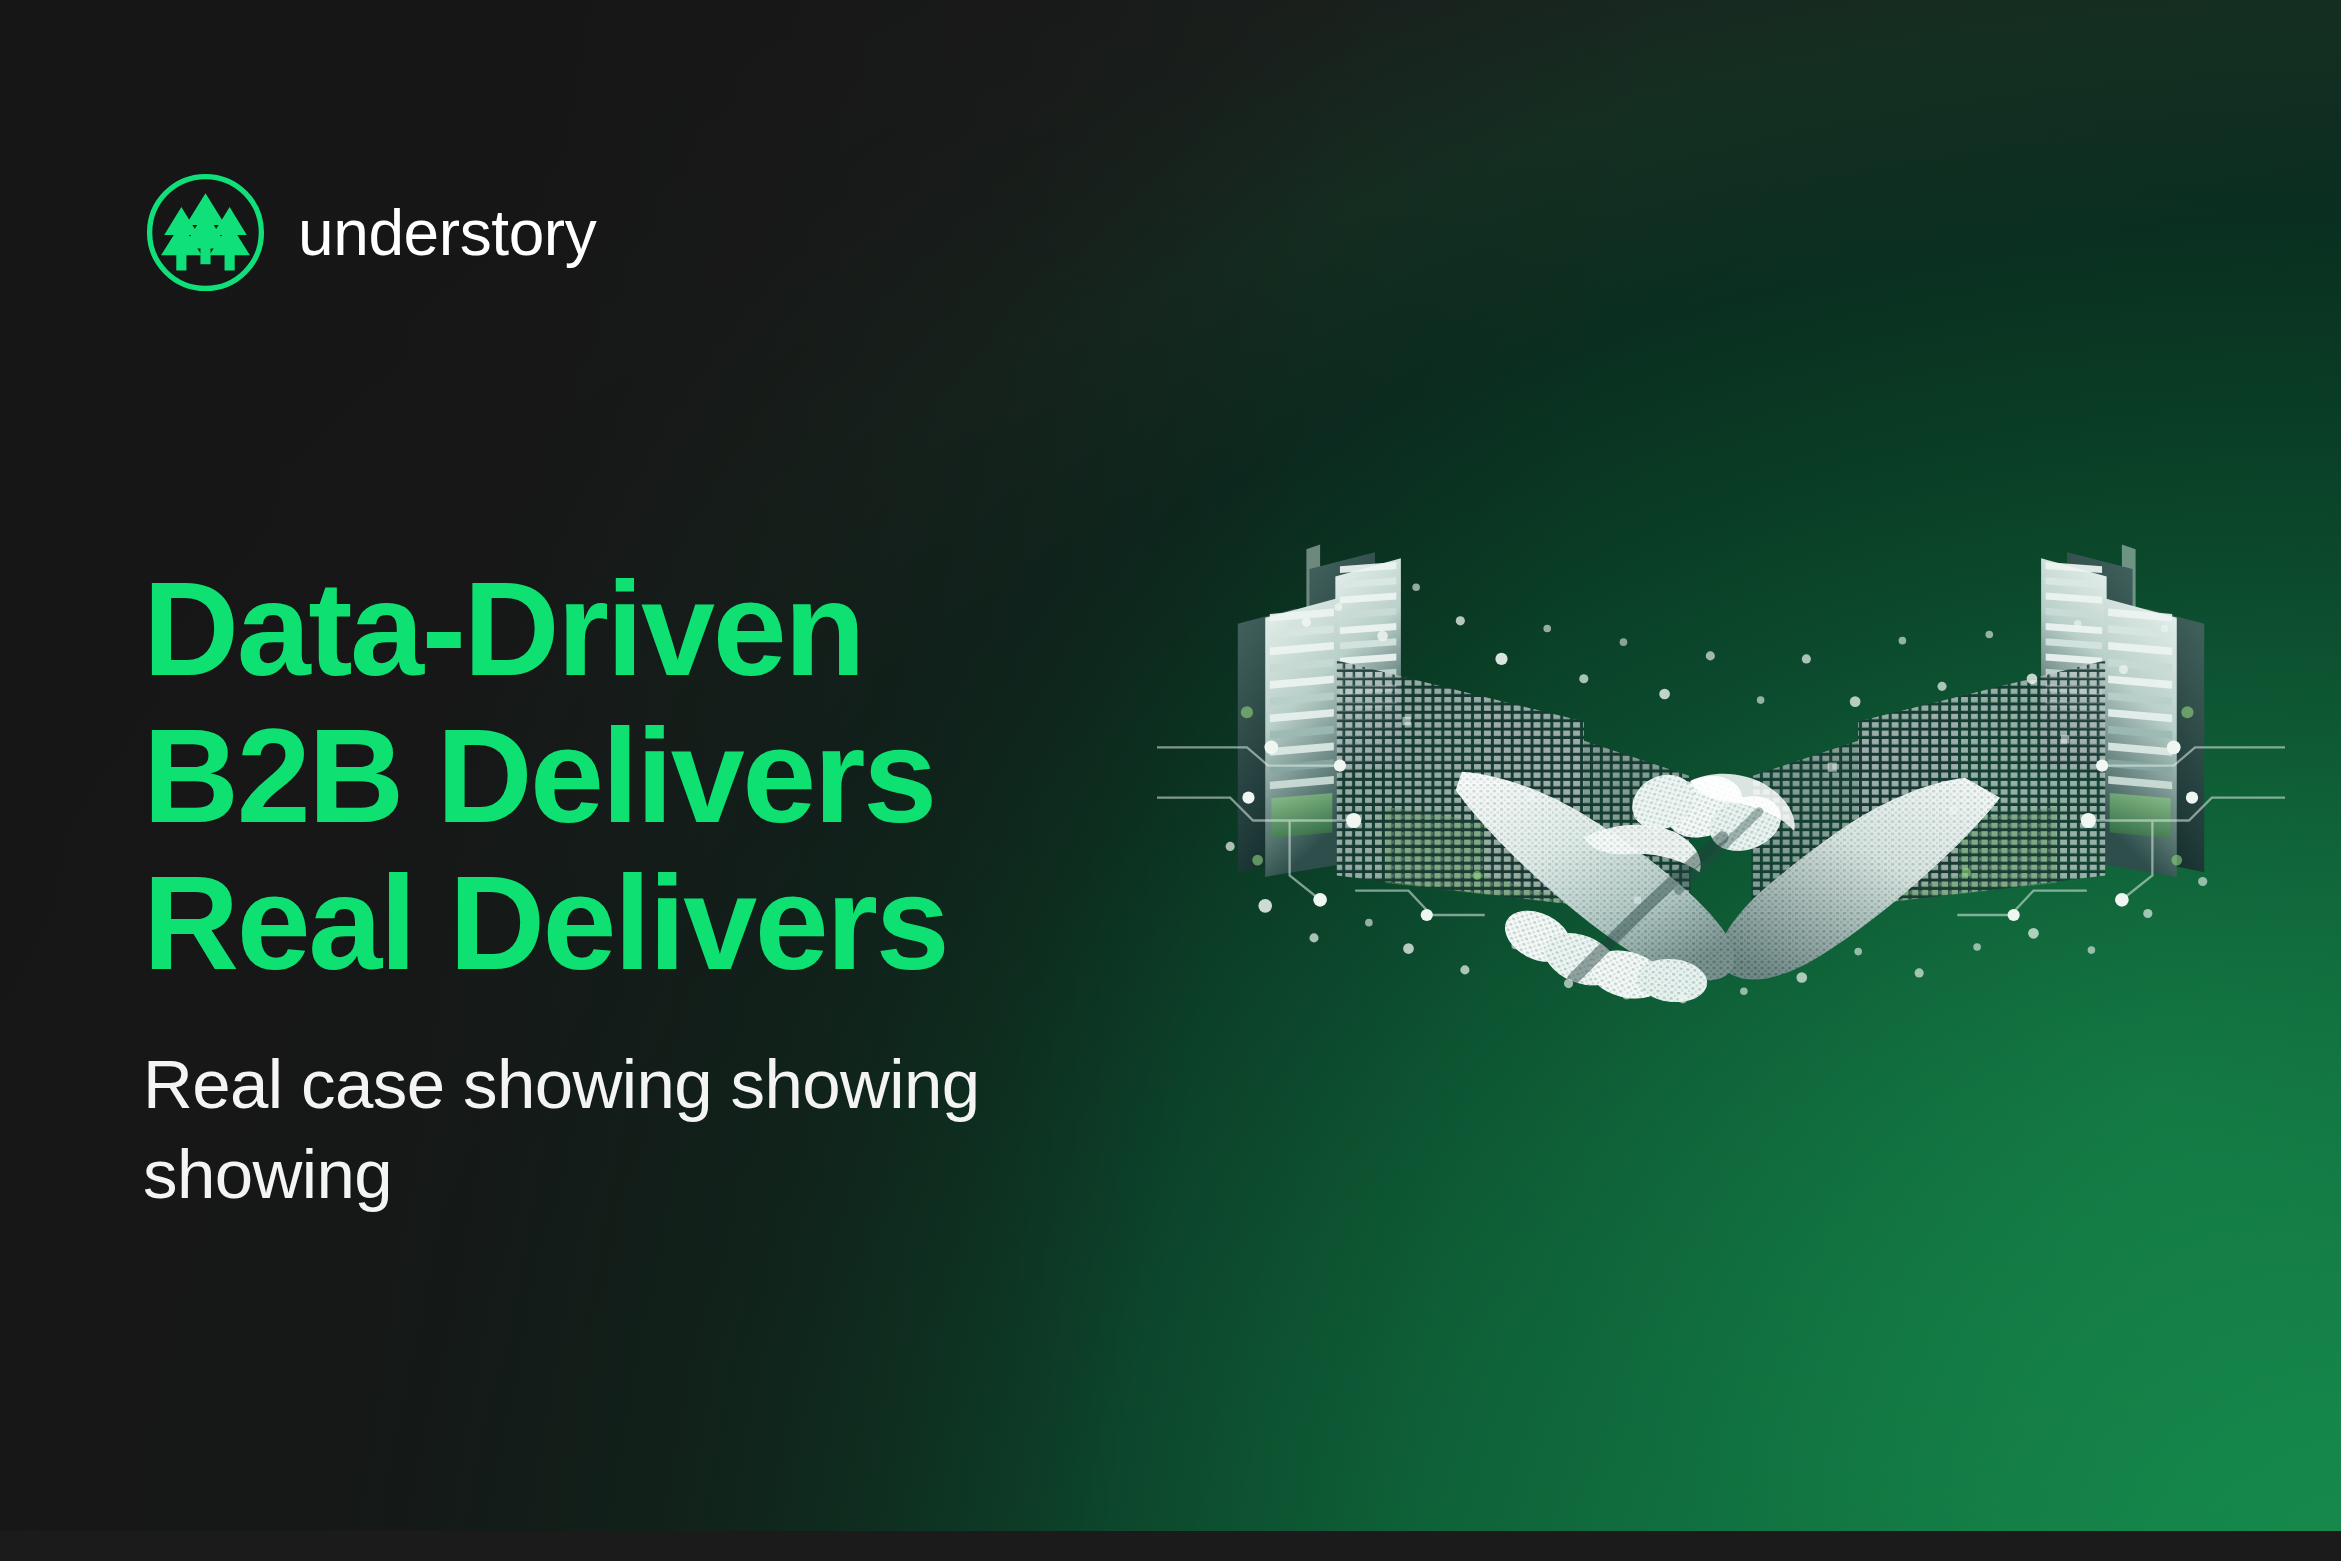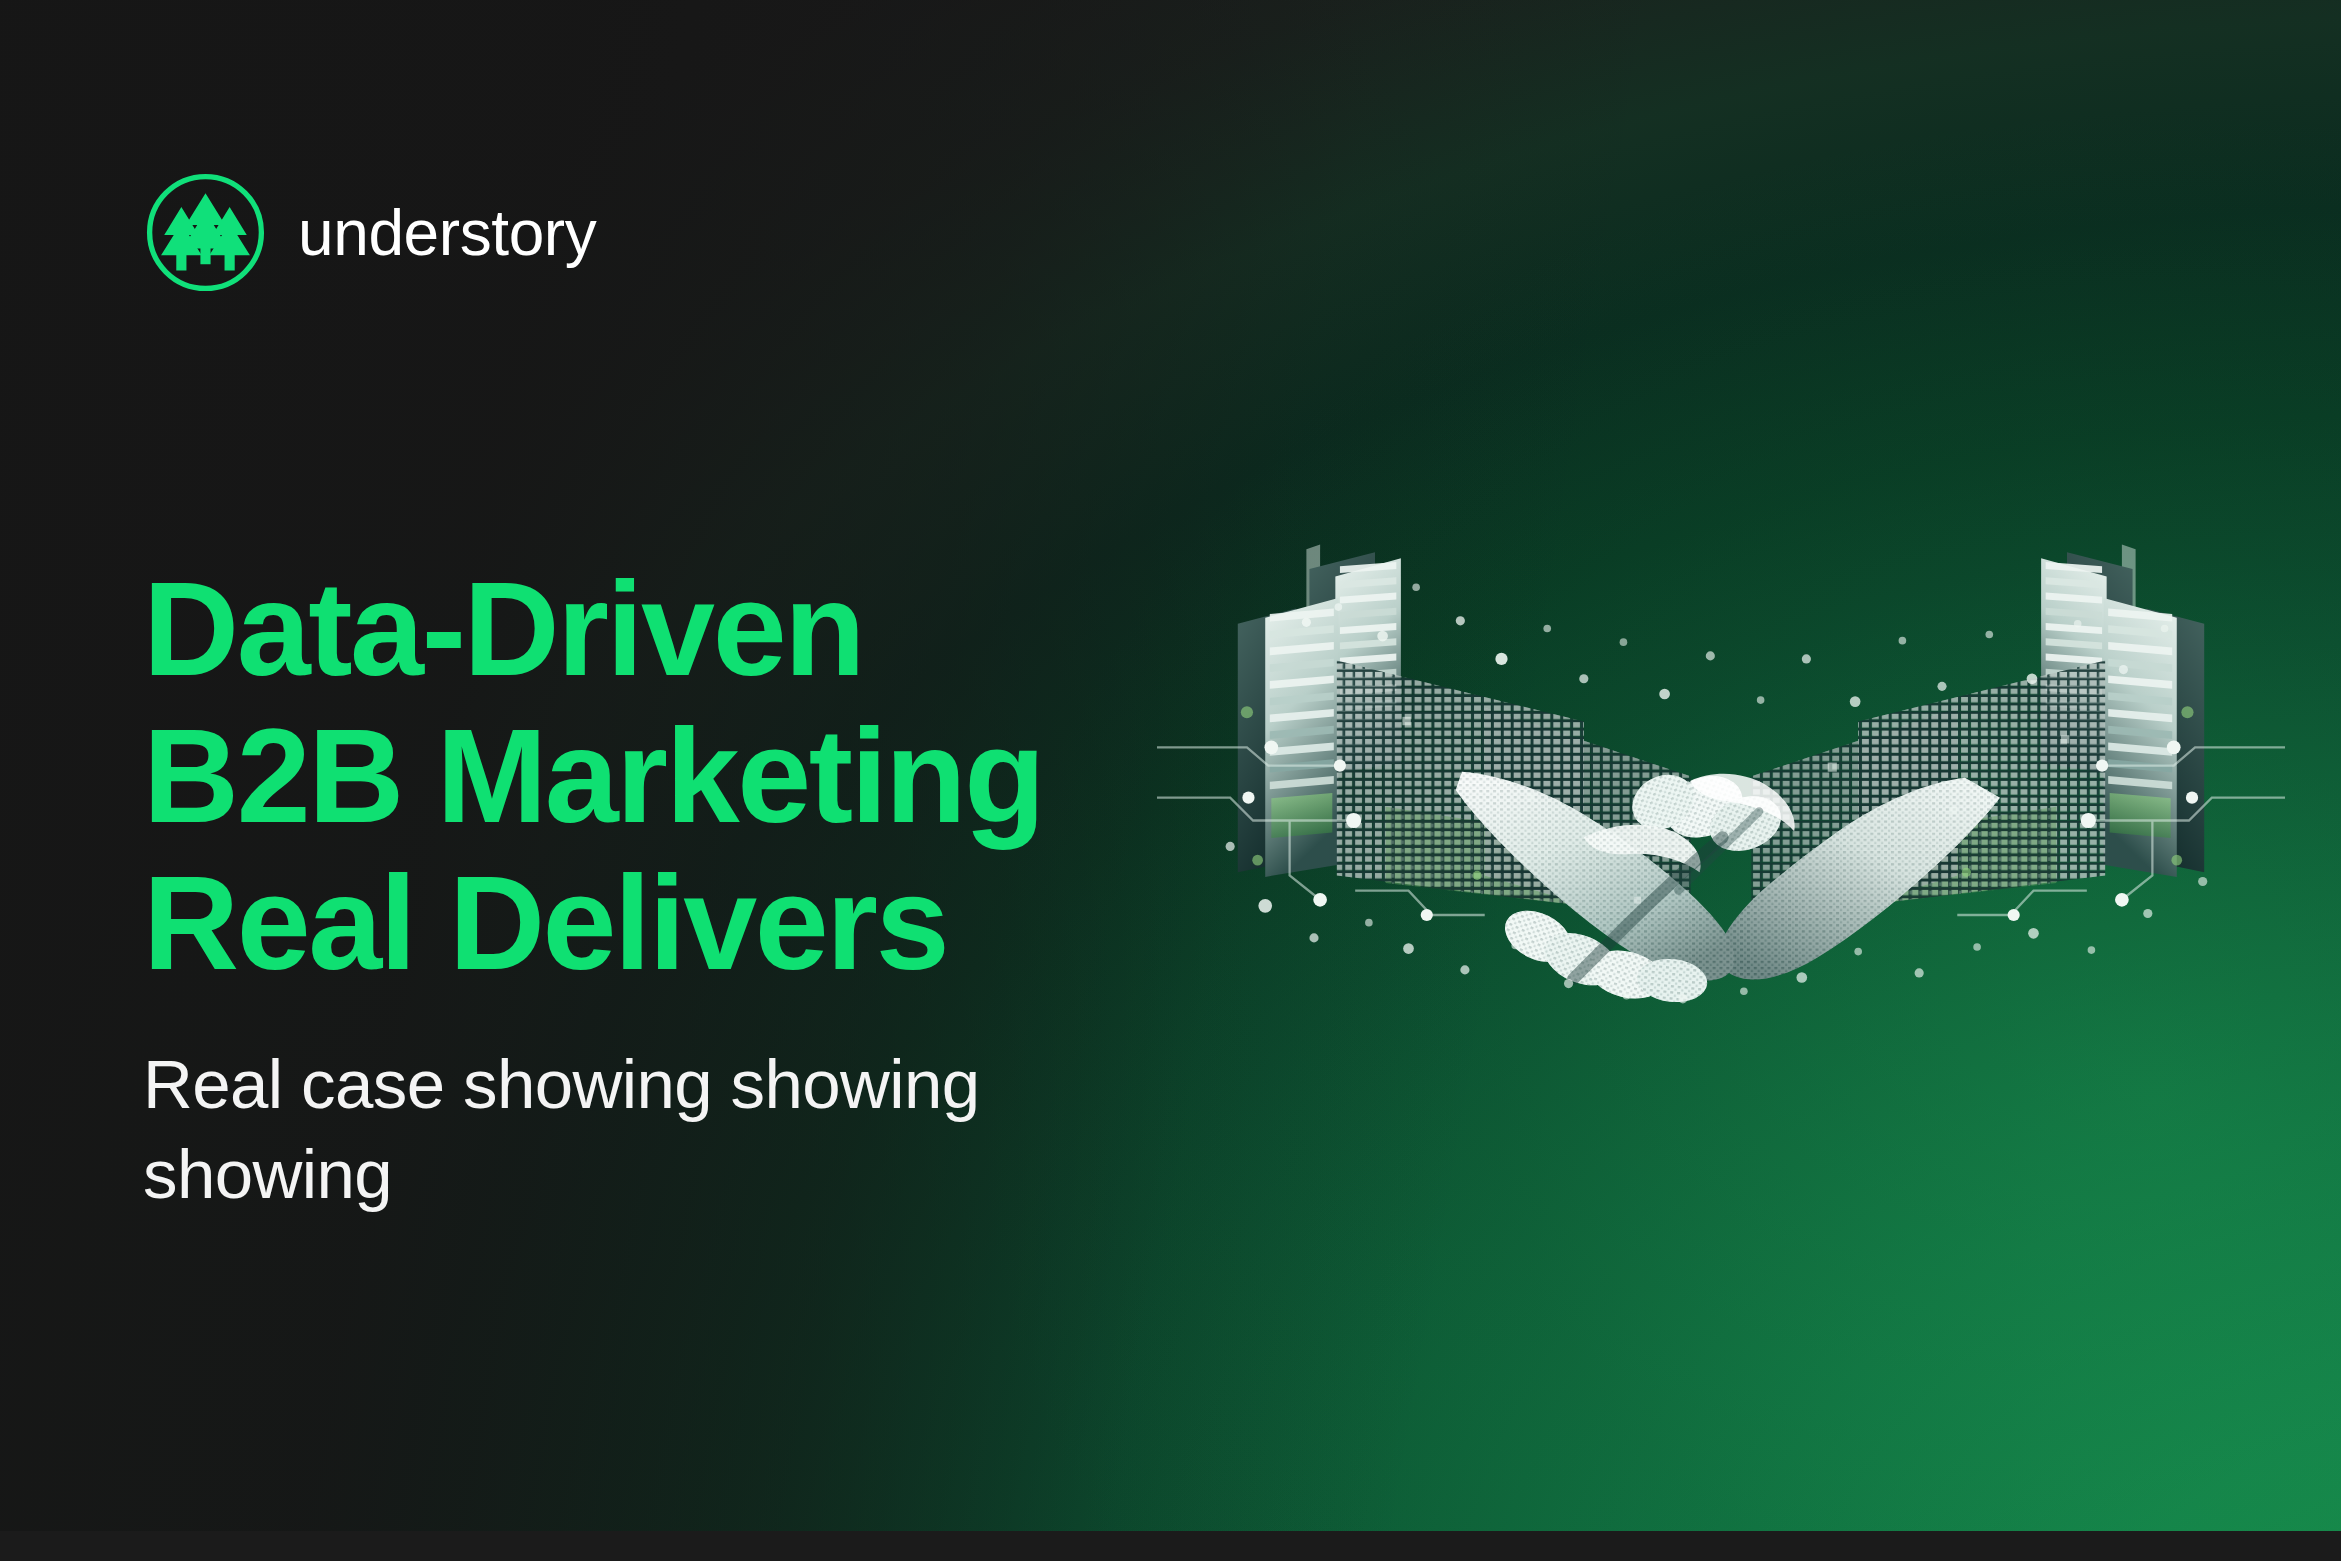--- a/index.html
+++ b/index.html
@@ -416,21 +416,21 @@
 
         <path d="M69 30 L 82.5 52 H 75 L 85 68 H 73 V 80 H 65 V 68 H 53 L 63 52 H 55.5 Z" fill="#10e07a"></path>
       </svg>
     </span>
     <span class="logo-word">understory</span>
   </div>
 
   <div class="copy">
     <h1 class="headline">
       <span class="hl-line">Data-Driven</span>
-      <span class="hl-line">B2B Marketing</span>
+      <span class="hl-line">B2B Delivers</span>
       <span class="hl-line">Real Delivers</span>
     </h1>
     <p class="subhead">
       <span class="sub-line">Real case showing showing</span>
       <span class="sub-line">showing</span>
     </p>
   </div>
 
 </div>
 

